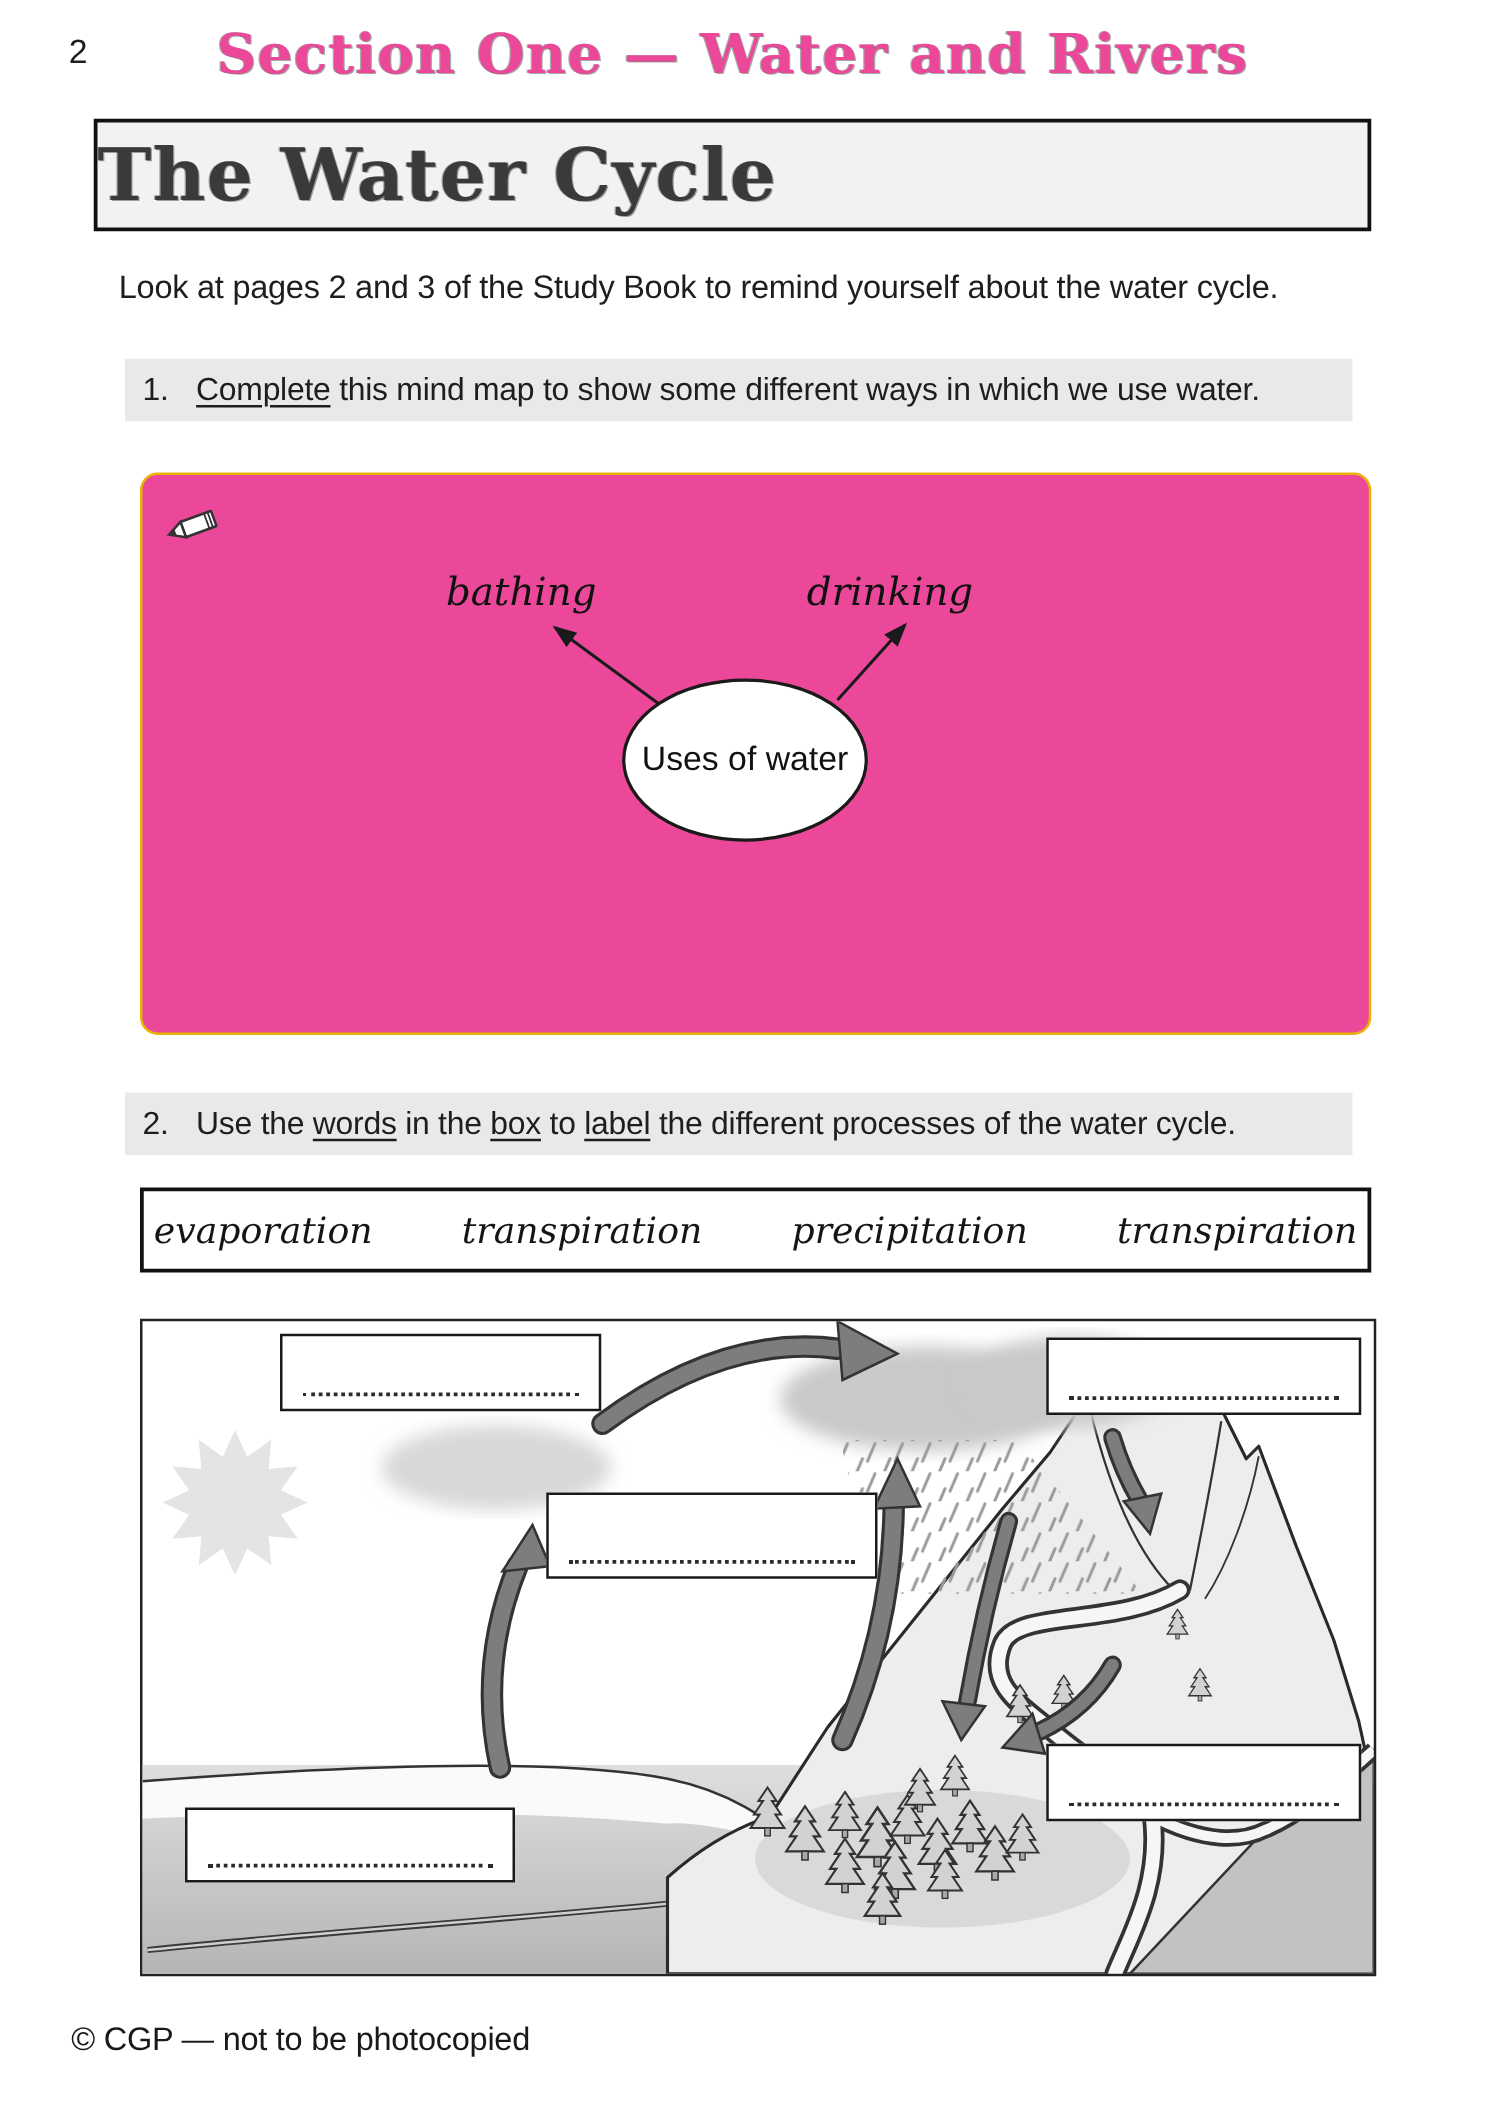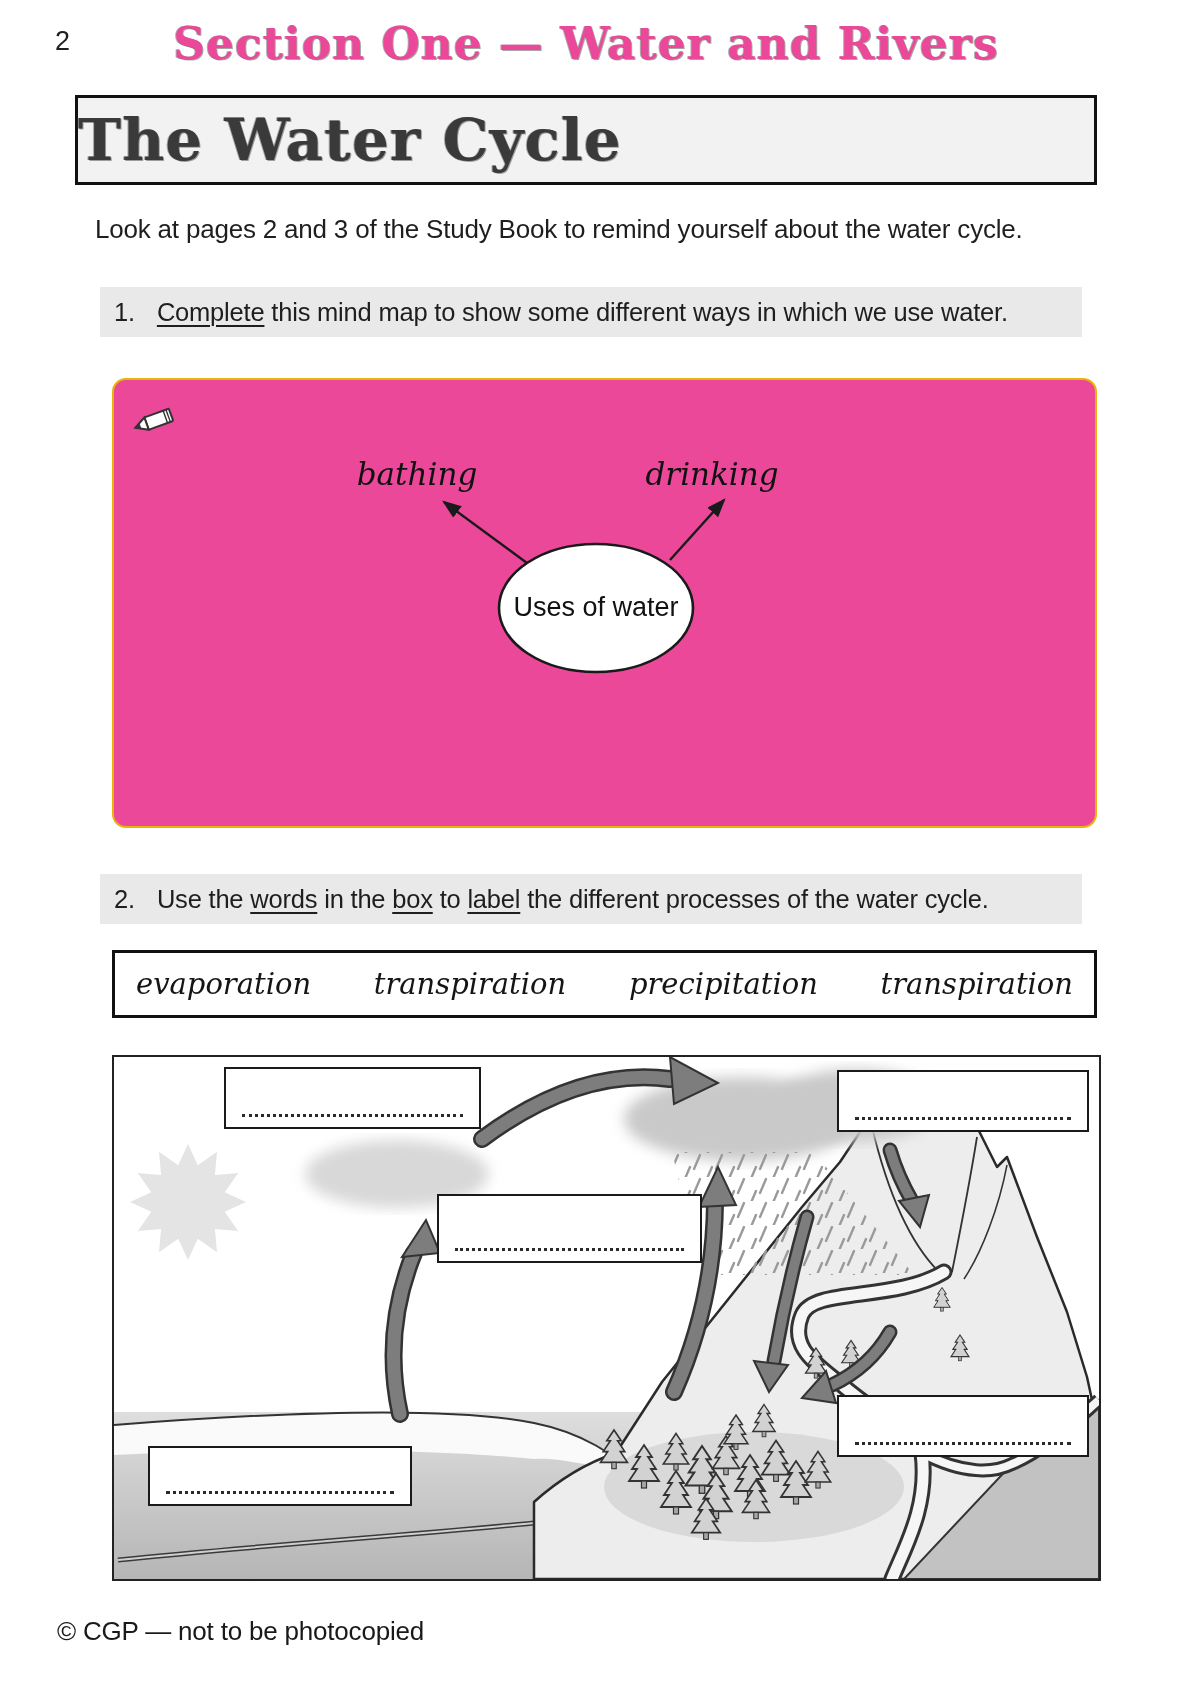--- a/index.html
+++ b/index.html
@@ -21,21 +21,21 @@
   .q1{top:287px;}
   .q2{top:874px;}
   .mindmap{position:absolute;left:112px;top:362px;width:985px;height:450px;box-sizing:border-box;
         border:2px solid #eab308;border-radius:14px;background:#ec4899;margin-top:16px;}
   .mm-label{position:absolute;width:240px;text-align:center;font-family:"DejaVu Serif",serif;
         font-style:italic;font-size:31px;color:#111;}
   .mm-center{position:absolute;width:240px;text-align:center;font-size:27px;color:#111;}
   .pencil{position:absolute;left:16px;top:20px;}
   .wordbox{position:absolute;left:112px;top:950px;width:985px;height:68px;box-sizing:border-box;
         border:3px solid #111;background:#fff;display:flex;align-items:center;
-        justify-content:space-between;padding:0 21px;}
+        justify-content:space-between;padding:0 8px;}
   .wordbox span{font-family:"DejaVu Serif",serif;font-style:italic;font-size:29px;color:#151515;}
   .diagram{position:absolute;left:112px;top:1055px;width:985px;height:522px;box-sizing:content-box;
         border:2.5px solid #222;background:#fff;}
   .dg-svg{position:absolute;left:0;top:0;}
   .label-box{position:absolute;box-sizing:border-box;background:#fff;border:2.5px solid #1a1a1a;}
   .blank{position:absolute;left:16px;right:16px;bottom:10px;border-bottom:3px dotted #2b2b2b;height:0;}
   .footer{position:absolute;left:57px;top:1616px;font-size:26px;letter-spacing:-0.2px;color:#191919;}
 </style>
 </head>
 <body>

